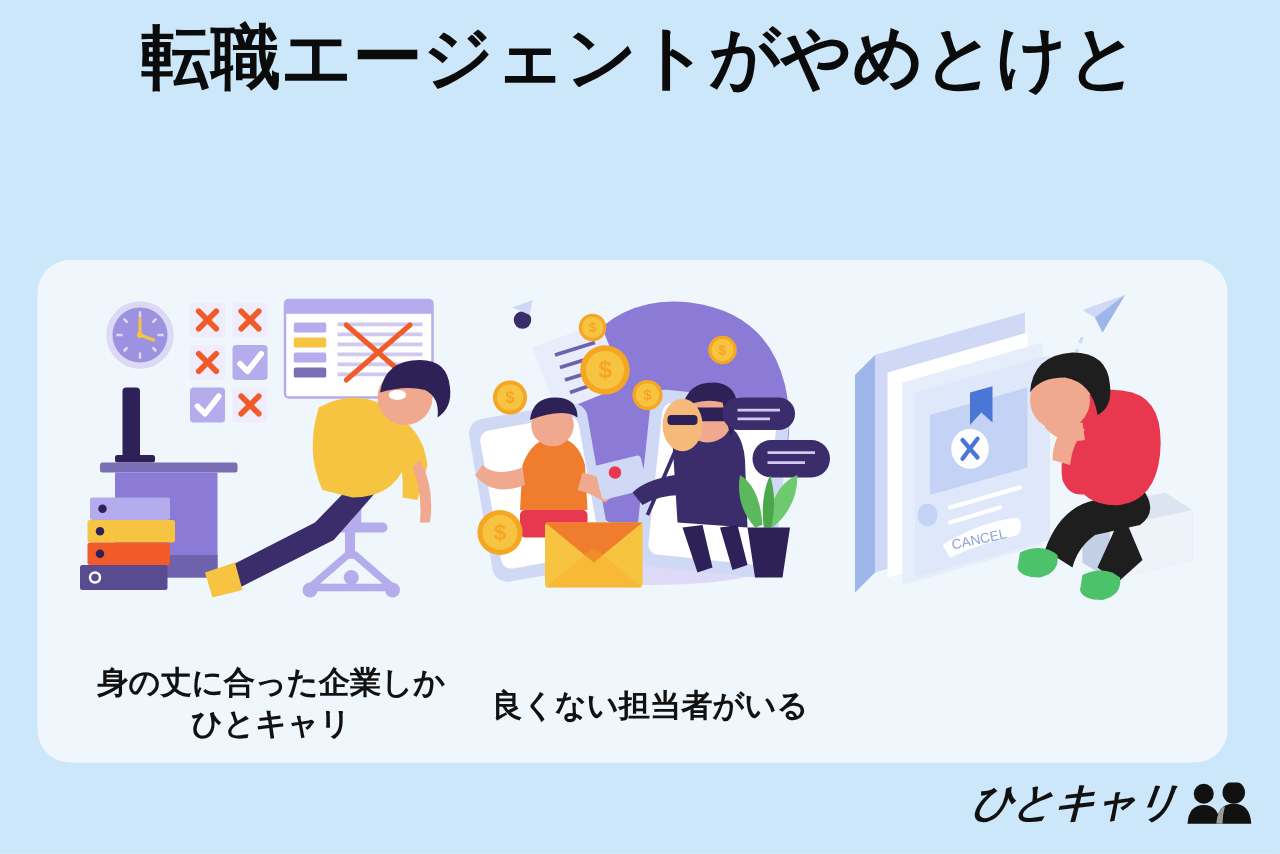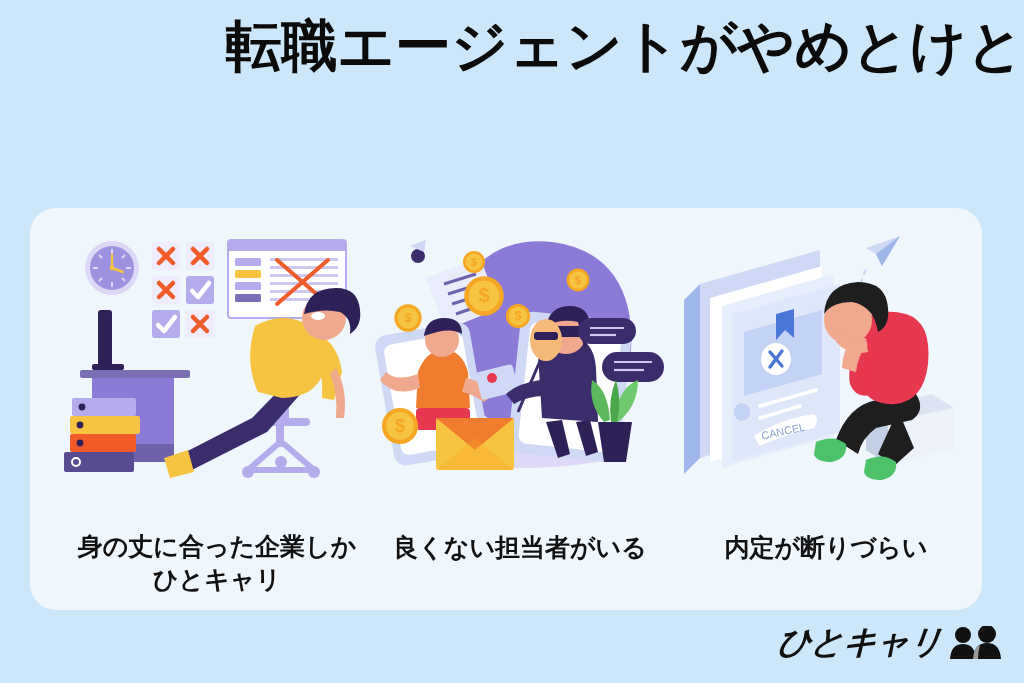--- a/index.html
+++ b/index.html
@@ -11,21 +11,21 @@
     background:#cce7f9;
     position:relative;
     overflow:hidden;
   }
 
   
   #title-block{
     position:absolute;
     left:0; top:12px;
     width:1024px;
-    text-align:right;
+    text-align:center;
     color:#0b0b0b;
   }
   .title-line{
     font-size:56px;
     font-weight:bold;
     line-height:1.22;
     letter-spacing:0px;
     white-space:nowrap;
   }
 
@@ -50,21 +50,21 @@
 
   .art{
     position:absolute;
     left:0; top:14px;
     width:100%; height:272px;
   }
   .art svg{ width:100%; height:100%; display:block; }
 
   .caption{
     position:absolute;
-    left:0; bottom:46px;
+    left:0; bottom:28px;
     width:100%;
     text-align:center;
     color:#111;
     font-size:25px;
     font-weight:bold;
     line-height:1.32;
   }
   #panel-1 .caption{ bottom:14px; }
 
   
@@ -402,23 +402,20 @@
           <path d="M192 120 Q176 140 180 162 Q186 178 204 172 Q194 152 204 132 Z" fill="#e8384f"></path>
           <path d="M186 112 Q172 128 172 146 L186 150 Q188 132 198 122 Z" fill="#f0a98e"></path>
 
           <circle cx="178" cy="98" r="24" fill="#f0a98e"></circle>
           <path d="M154 92 Q156 62 188 60 Q216 60 218 86 Q220 104 208 110 Q204 84 182 80 Q162 80 154 92 Z" fill="#1e1e1e"></path>
 
           <path d="M170 106 Q182 118 196 116 L198 130 Q178 134 166 120 Z" fill="#f0a98e"></path>
         </g>
       </svg>
     </div>
-    <div class="caption">
-      <div>内定が断りづらい</div>
-    </div>
   </div>
 
 </div>
 
 <div id="logo">
   <span id="logo-text">ひとキャリ</span>
   <svg id="logo-mark" width="54" height="34" viewBox="0 0 54 34">
     <circle cx="15" cy="9" r="8" fill="#111"></circle>
     <path d="M2 33 Q3 18 15 18 Q27 18 28 33 Z" fill="#111"></path>
     <circle cx="39" cy="8" r="9" fill="#111"></circle>

